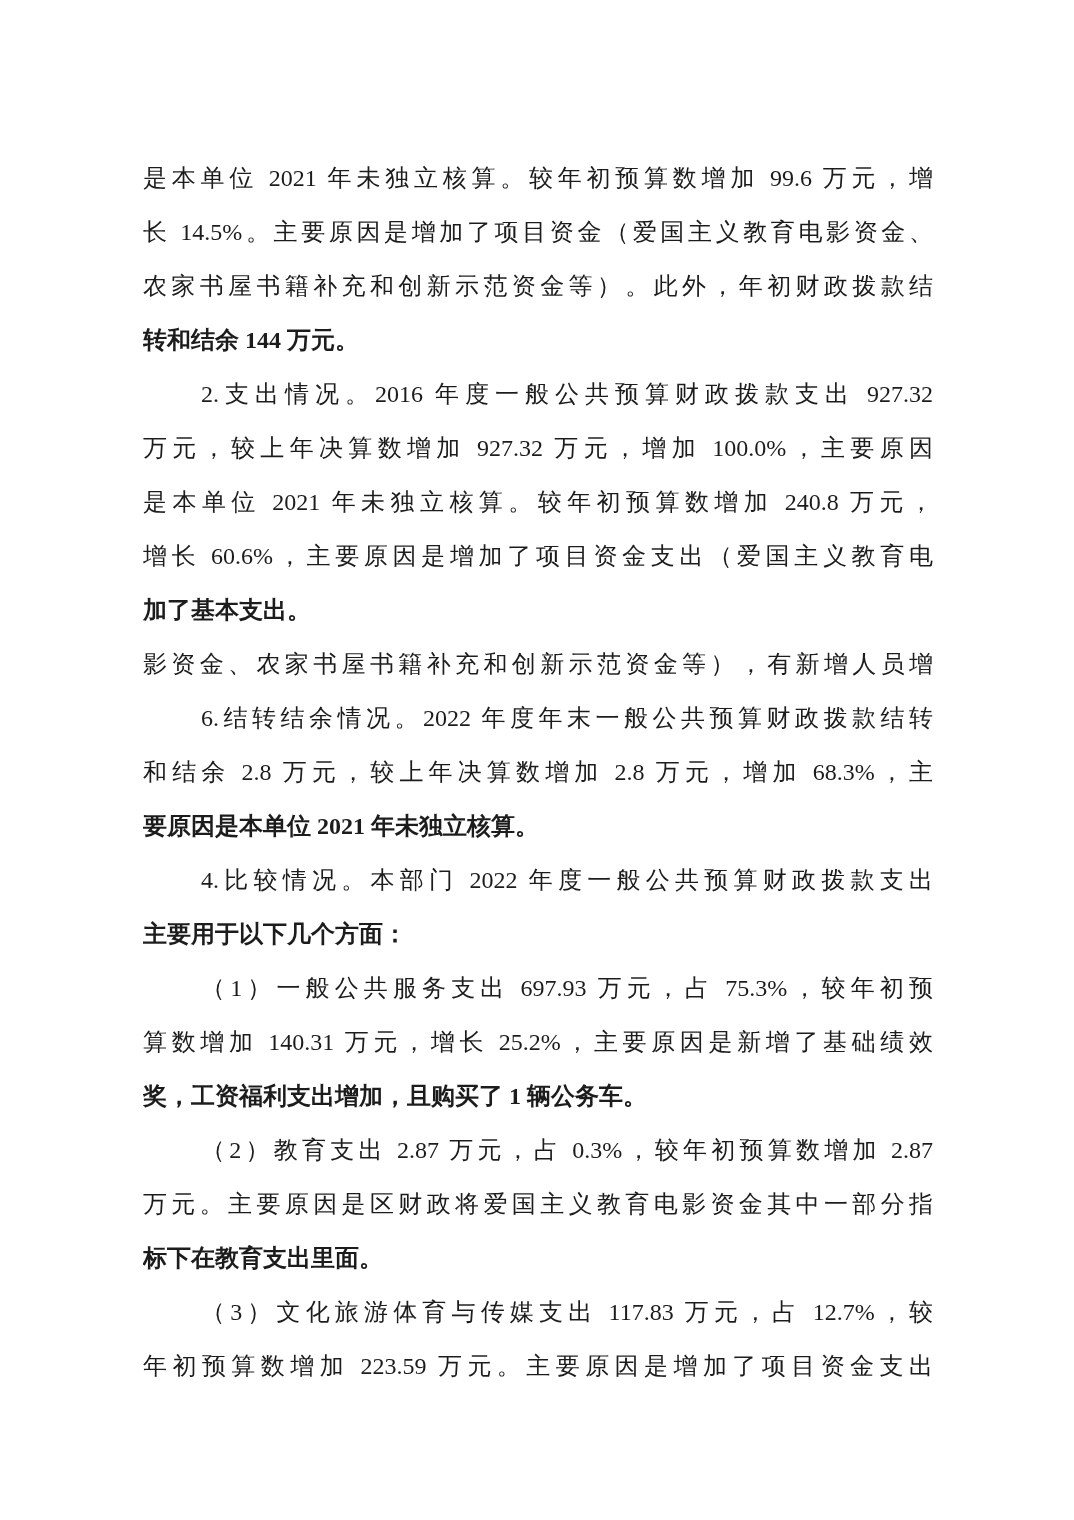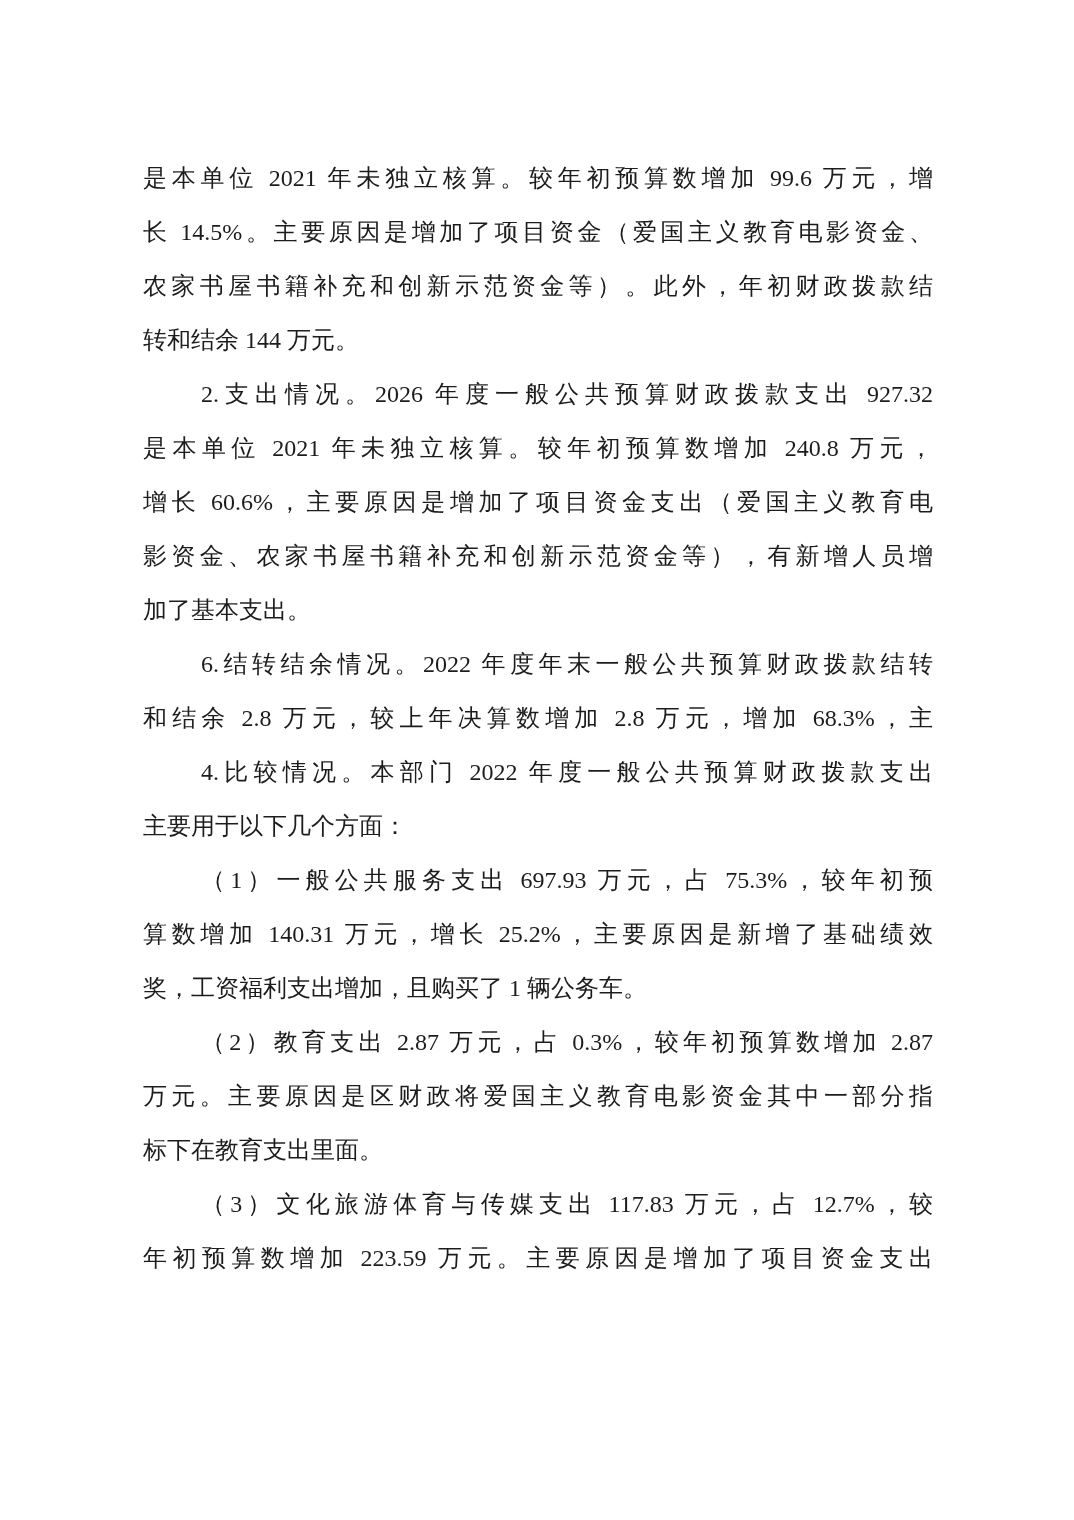--- a/index.html
+++ b/index.html
@@ -27,41 +27,44 @@
   .line {
     height: 54px;
     overflow: hidden;
     text-align: justify;
     text-align-last: justify;
     word-break: break-all;
   }
   .line.nojust {
     text-align: left;
     text-align-last: left;
+    font-weight: bold;
   }
   .line.indent {
     text-indent: 58px;
   }
 </style>
 </head>
 <body>
 
 <div class="page" style="background: rgb(255, 255, 255);">
   <div class="textblock" style="color: rgb(28, 28, 28);">
       <div class="line">是本单位 2021 年未独立核算。较年初预算数增加 99.6 万元，增</div>
       <div class="line">长 14.5%。主要原因是增加了项目资金（爱国主义教育电影资金、</div>
       <div class="line">农家书屋书籍补充和创新示范资金等）。此外，年初财政拨款结</div>
       <div class="line nojust">转和结余 144 万元。</div>
-      <div class="line indent">2.支出情况。2026 年度一般公共预算财政拨款支出 927.32</div>
+      <div class="line indent">2.支出情况。2016 年度一般公共预算财政拨款支出 927.32</div>
+      <div class="line">万元，较上年决算数增加 927.32 万元，增加 100.0%，主要原因</div>
       <div class="line">是本单位 2021 年未独立核算。较年初预算数增加 240.8 万元，</div>
       <div class="line">增长 60.6%，主要原因是增加了项目资金支出（爱国主义教育电</div>
+      <div class="line nojust">加了基本支出。</div>
       <div class="line">影资金、农家书屋书籍补充和创新示范资金等），有新增人员增</div>
-      <div class="line nojust">加了基本支出。</div>
       <div class="line indent">6.结转结余情况。2022 年度年末一般公共预算财政拨款结转</div>
       <div class="line">和结余 2.8 万元，较上年决算数增加 2.8 万元，增加 68.3%，主</div>
+      <div class="line nojust">要原因是本单位 2021 年未独立核算。</div>
       <div class="line indent">4.比较情况。本部门 2022 年度一般公共预算财政拨款支出</div>
       <div class="line nojust">主要用于以下几个方面：</div>
       <div class="line indent">（1）一般公共服务支出 697.93 万元，占 75.3%，较年初预</div>
       <div class="line">算数增加 140.31 万元，增长 25.2%，主要原因是新增了基础绩效</div>
       <div class="line nojust">奖，工资福利支出增加，且购买了 1 辆公务车。</div>
       <div class="line indent">（2）教育支出 2.87 万元，占 0.3%，较年初预算数增加 2.87</div>
       <div class="line">万元。主要原因是区财政将爱国主义教育电影资金其中一部分指</div>
       <div class="line nojust">标下在教育支出里面。</div>
       <div class="line indent">（3）文化旅游体育与传媒支出 117.83 万元，占 12.7%，较</div>
       <div class="line">年初预算数增加 223.59 万元。主要原因是增加了项目资金支出</div>

